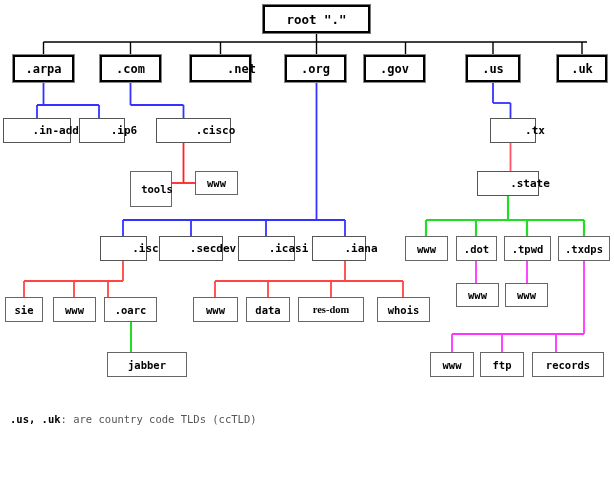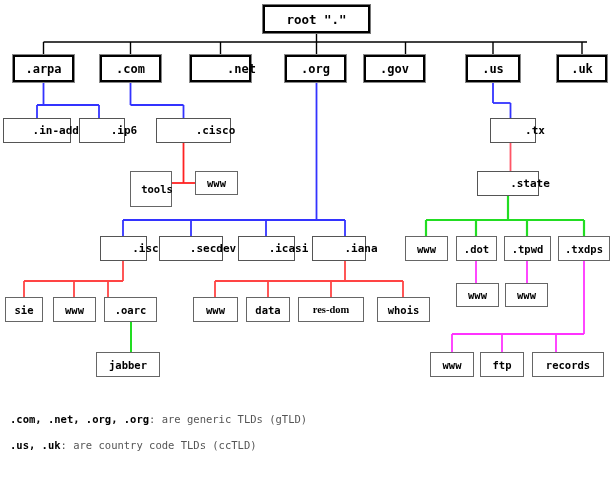--- a/index.html
+++ b/index.html
@@ -190,24 +190,23 @@
       <div class="node lvl-leaf" style="left: 558px; top: 236px; width: 52px; height: 25px;">.txdps</div>
       <div class="node lvl-leaf" style="left: 5px; top: 297px; width: 38px; height: 25px;">sie</div>
       <div class="node lvl-leaf" style="left: 53px; top: 297px; width: 43px; height: 25px;">www</div>
       <div class="node lvl-leaf" style="left: 104px; top: 297px; width: 53px; height: 25px;">.oarc</div>
       <div class="node lvl-leaf" style="left: 193px; top: 297px; width: 45px; height: 25px;">www</div>
       <div class="node lvl-leaf" style="left: 246px; top: 297px; width: 44px; height: 25px;">data</div>
       <div class="node lvl-leaf" style="left: 298px; top: 297px; width: 66px; height: 25px; font-family: Liberation Serif, serif;">res-dom</div>
       <div class="node lvl-leaf" style="left: 377px; top: 297px; width: 53px; height: 25px;">whois</div>
       <div class="node lvl-leaf" style="left: 456px; top: 283px; width: 43px; height: 24px;">www</div>
       <div class="node lvl-leaf" style="left: 505px; top: 283px; width: 43px; height: 24px;">www</div>
-      <div class="node lvl-leaf" style="left: 96px; top: 352px; width: 64px; height: 25px;">jabber</div>
+      <div class="node lvl-leaf" style="left: 107px; top: 352px; width: 80px; height: 25px;">jabber</div>
       <div class="node lvl-leaf" style="left: 430px; top: 352px; width: 44px; height: 25px;">www</div>
       <div class="node lvl-leaf" style="left: 480px; top: 352px; width: 44px; height: 25px;">ftp</div>
       <div class="node lvl-leaf" style="left: 532px; top: 352px; width: 72px; height: 25px;">records</div>
     </div>
 
   <div id="legend">
-      <div class="legend-line"><span class="legend-key">.com, .net, .org, .org</span><span>: are generic TLDs (gTLD)</span></div>
       <div class="legend-line"><span class="legend-key">.us, .uk</span><span>: are country code TLDs (ccTLD)</span></div>
     </div>
 
 </div>
 
 </body></html>

